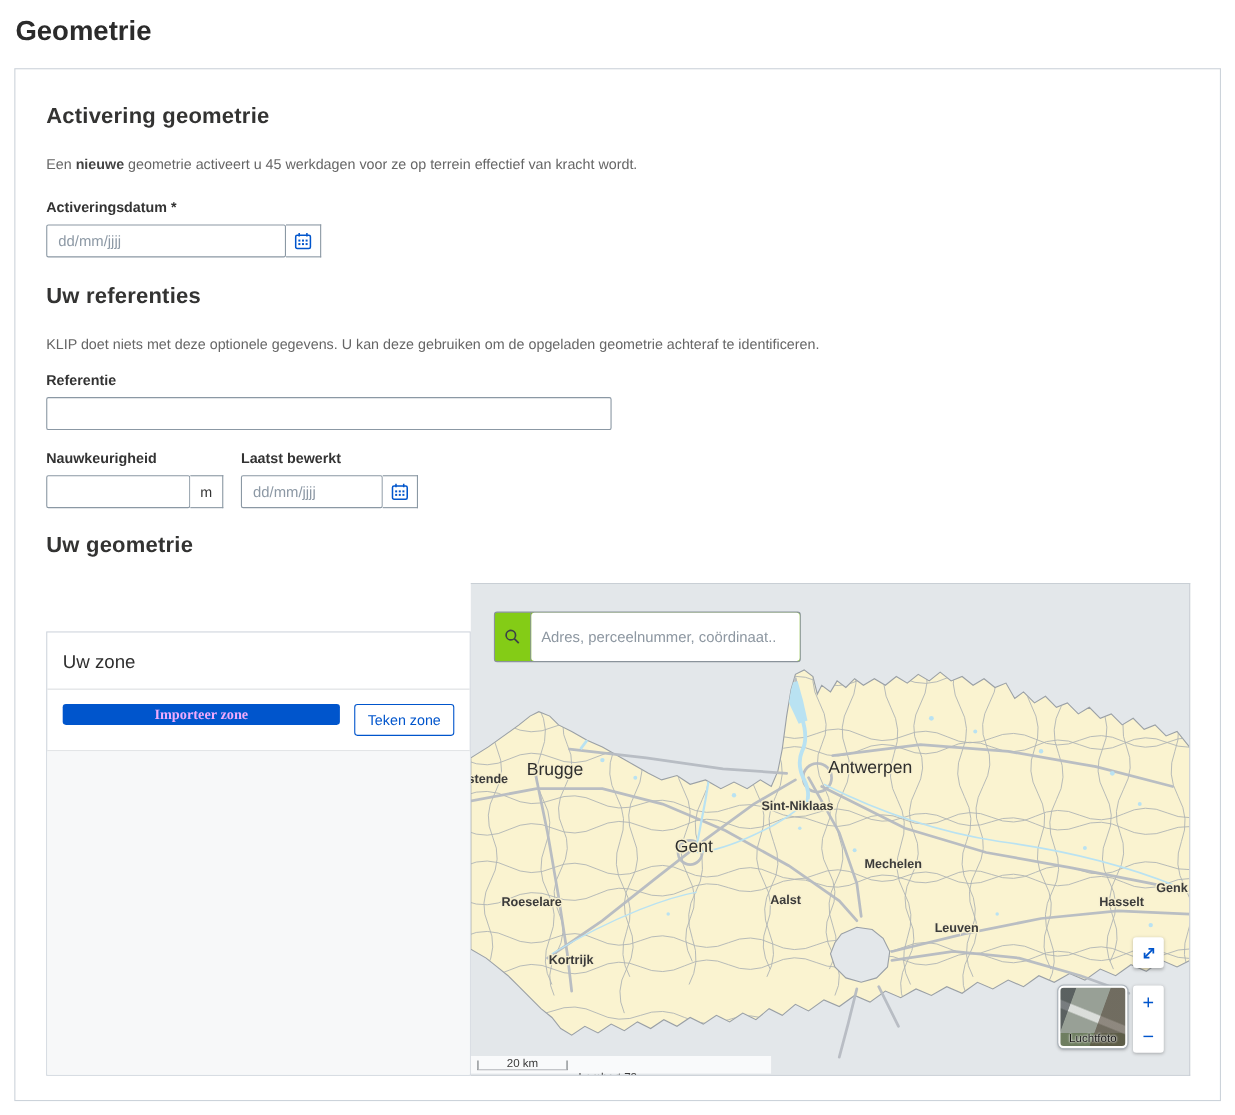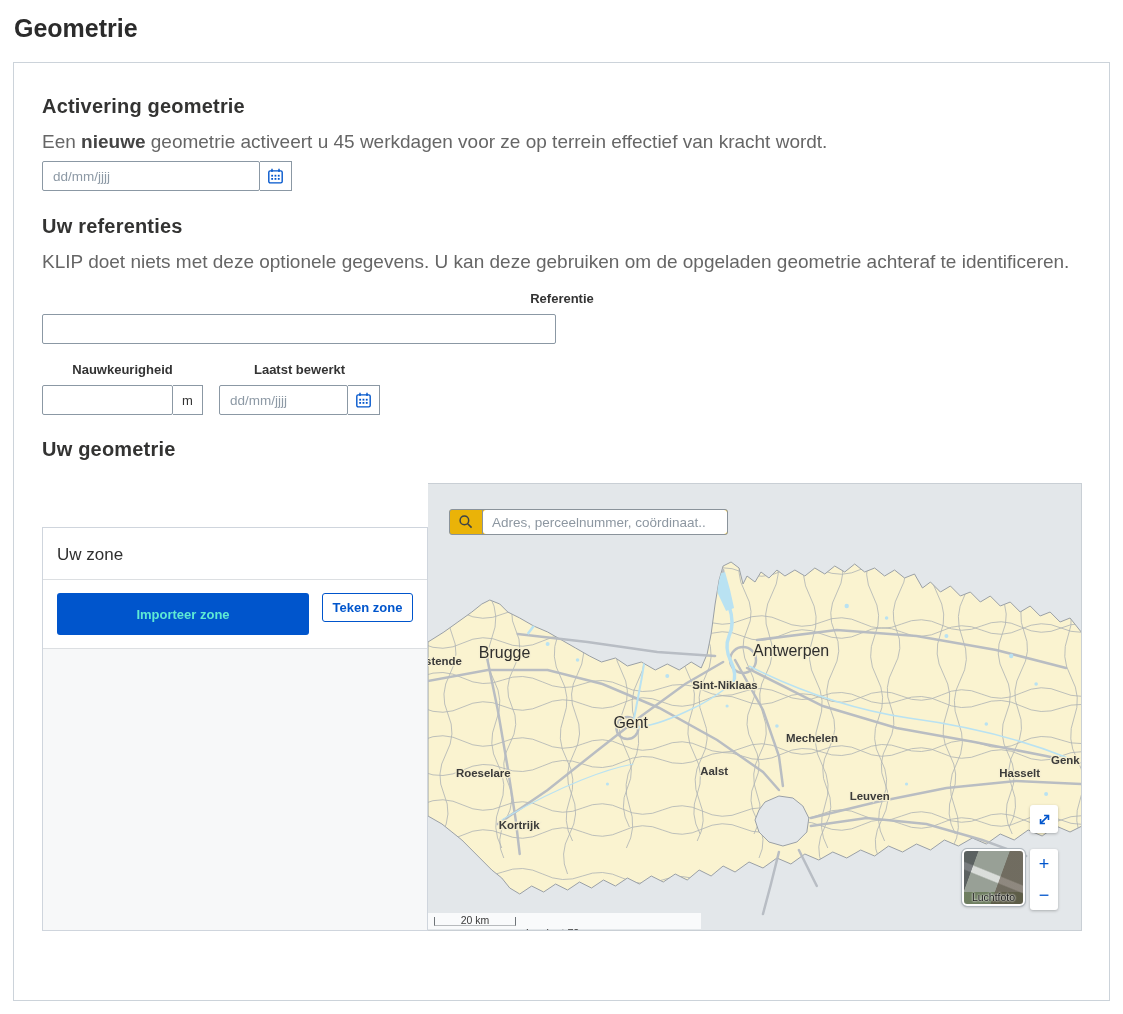--- a/index.html
+++ b/index.html
@@ -2,57 +2,57 @@
 <html><head>
 <meta charset="utf-8">
 <style>
   * { box-sizing: border-box; margin: 0; padding: 0; }
   html,body { width:1123px; height:1014px; background:#fff; overflow:hidden;
     font-family:"Liberation Sans", sans-serif; }
   .page-title { margin:14px 0 0 14px; font-size:25px; font-weight:bold; color:#2b2b2b; }
   .card { margin:19px 13px 0 13px; width:1097px; height:939px; border:1px solid #ccd3da;
     background:#fff; padding:32px 27px 30px 28px; }
   h2.section { font-size:20px; font-weight:bold; color:#333332; letter-spacing:.2px; }
-  p.desc { margin-top:13px; font-size:19px; color:#666; }
+  p.desc { margin-top:24px; font-size:13px; color:#666; }
   p.desc b { color:#444; }
   .field-label { display:block; margin-top:24px; font-size:13px; font-weight:bold; color:#333; }
-  .field-label.tight { margin-top:18px;text-align:center; }
+  .field-label.tight { margin-top:18px; }
   .input-group { display:flex; margin-top:8px; }
   .text-input { height:30px; border:1px solid #8b98a4; border-radius:2px; background:#fff;
     font-family:"Liberation Sans", sans-serif; font-size:13.5px; color:#333; padding:0 10px; outline:none; }
   .text-input::placeholder { color:#8d99a5; opacity:1; }
   .addon { height:30px; border:1px solid #8b98a4; border-left:none; background:#fff;
     display:flex; align-items:center; justify-content:center; }
   .addon.btn { cursor:pointer; }
   .addon-unit { width:30px; font-size:13px; color:#333; }
   .cal { width:32px; }
   .row3 { display:flex; gap:0; }
   .col-versie { width:161px; margin-right:15px; }
   .col-nauw { width:161px; margin-right:16px; }
   .col-laatst { width:161px; }
   .sec-gap { margin-top:24px; }
   .sec-gap2 { margin-top:23px; }
 
   .geo-wrap { display:flex; margin-top:22px; height:448px; }
   .zone-panel { width:386px; border:1px solid #cfd5dd; background:#fff; display:flex; flex-direction:column;margin-top:44px; }
   .zone-header { padding:17px 14px 14px 14px; font-size:17px; color:#2f2f2f; border-bottom:1px solid #dcdfe2; }
   .zone-actions { padding:13px 14px; border-bottom:1px solid #dcdfe2; display:flex; gap:13px; }
-  .btn-primary { width:252px; height:42px; background:#0055cc; color:#5eead4; border:none; border-radius:3px;
-    font-family:Liberation Sans, sans-serif; font-size:13px; font-weight:bold; cursor:pointer; }
+  .btn-primary { width:252px; height:19px; background:#0055cc; color:#f0abfc; border:none; border-radius:3px;
+    font-family:Liberation Serif, serif; font-size:13px; font-weight:bold; cursor:pointer; }
   .btn-secondary { width:91px; height:29px; background:#fff; color:#0055cc; border:1px solid #0055cc;
-    border-radius:3px; font-family:"Liberation Sans", sans-serif; font-size:13px; font-weight:bold; cursor:pointer; }
+    border-radius:3px; font-family:"Liberation Sans", sans-serif; font-size:13px; font-weight:normal; cursor:pointer; }
   .zone-body { flex:1; background:#f7f8f9; }
 
   .map { position:relative; flex:1; height:448px; background:#e3e7ea; border:1px solid #c9cfd5; border-left:none; overflow:hidden; }
   .map svg.base { position:absolute; left:0; top:0; }
   .city { paint-order:stroke; stroke:#f6efcf; stroke-width:2.5px; fill:#3b3b3a; }
   .city.t1 { font-size:16px; fill:#2e2e2d; font-weight:normal; }
   .city.t2 { font-size:11.5px; font-weight:bold; }
 
-  .search-box { position:absolute; left:21px; top:25px; width:279px; height:26px; background:#eab308;
+  .search-box { position:absolute; left:21px; top:25px; width:279px; height:46px; background:#84cc16;
     border:1px solid #8a939b; border-radius:3px; display:flex; align-items:stretch; }
   .search-icon-cell { width:33px; display:flex; align-items:center; justify-content:center; border-right:1px solid #8a939b; cursor:pointer; }
   .search-box input { flex:1; border:none; outline:none; font-family:"Liberation Sans", sans-serif;
     font-size:13.5px; color:#333; padding:0 9px; border-radius:3px; }
   .search-box input::placeholder { color:#8d97a1; opacity:1; }
 
   .ctl { position:absolute; background:#fff; border-radius:3px; box-shadow:0 1px 3px rgba(0,0,0,.25); }
   .expand-btn { left:602px; top:321px; width:28px; height:28px; display:flex; align-items:center; justify-content:center; cursor:pointer; }
   .zoom-pill { left:602px; top:365px; width:28px; height:61px; display:flex; flex-direction:column; }
   .zoom-pill span { flex:1; display:flex; align-items:center; justify-content:center; color:#0055cc;
@@ -77,20 +77,21 @@
 </head>
 <body>
 
 <h1 class="page-title">Geometrie</h1>
 
 <div class="card">
 
   <h2 class="section">Activering geometrie</h2>
   <p class="desc"><span>Een </span><b>nieuwe</b><span> geometrie activeert u 45 werkdagen voor ze op terrein effectief van kracht wordt.</span></p>
 
+  <label class="field-label">Activeringsdatum *</label>
   <div class="input-group">
     <input class="text-input" style="width: 218px;" placeholder="dd/mm/jjjj">
     <span class="addon btn cal">
       <svg width="17" height="17" viewBox="0 0 16 16">
         <rect x="1.7" y="2.7" width="12.6" height="11.3" rx="1.3" fill="none" stroke="#0055cc" stroke-width="1.3"></rect>
         <line x1="4.7" y1="0.8" x2="4.7" y2="3.8" stroke="#0055cc" stroke-width="1.3"></line>
         <line x1="11.3" y1="0.8" x2="11.3" y2="3.8" stroke="#0055cc" stroke-width="1.3"></line>
         <g fill="#0055cc">
           <rect x="4" y="6.4" width="1.7" height="1.7"></rect>
             <rect x="7.1" y="6.4" width="1.7" height="1.7"></rect>

